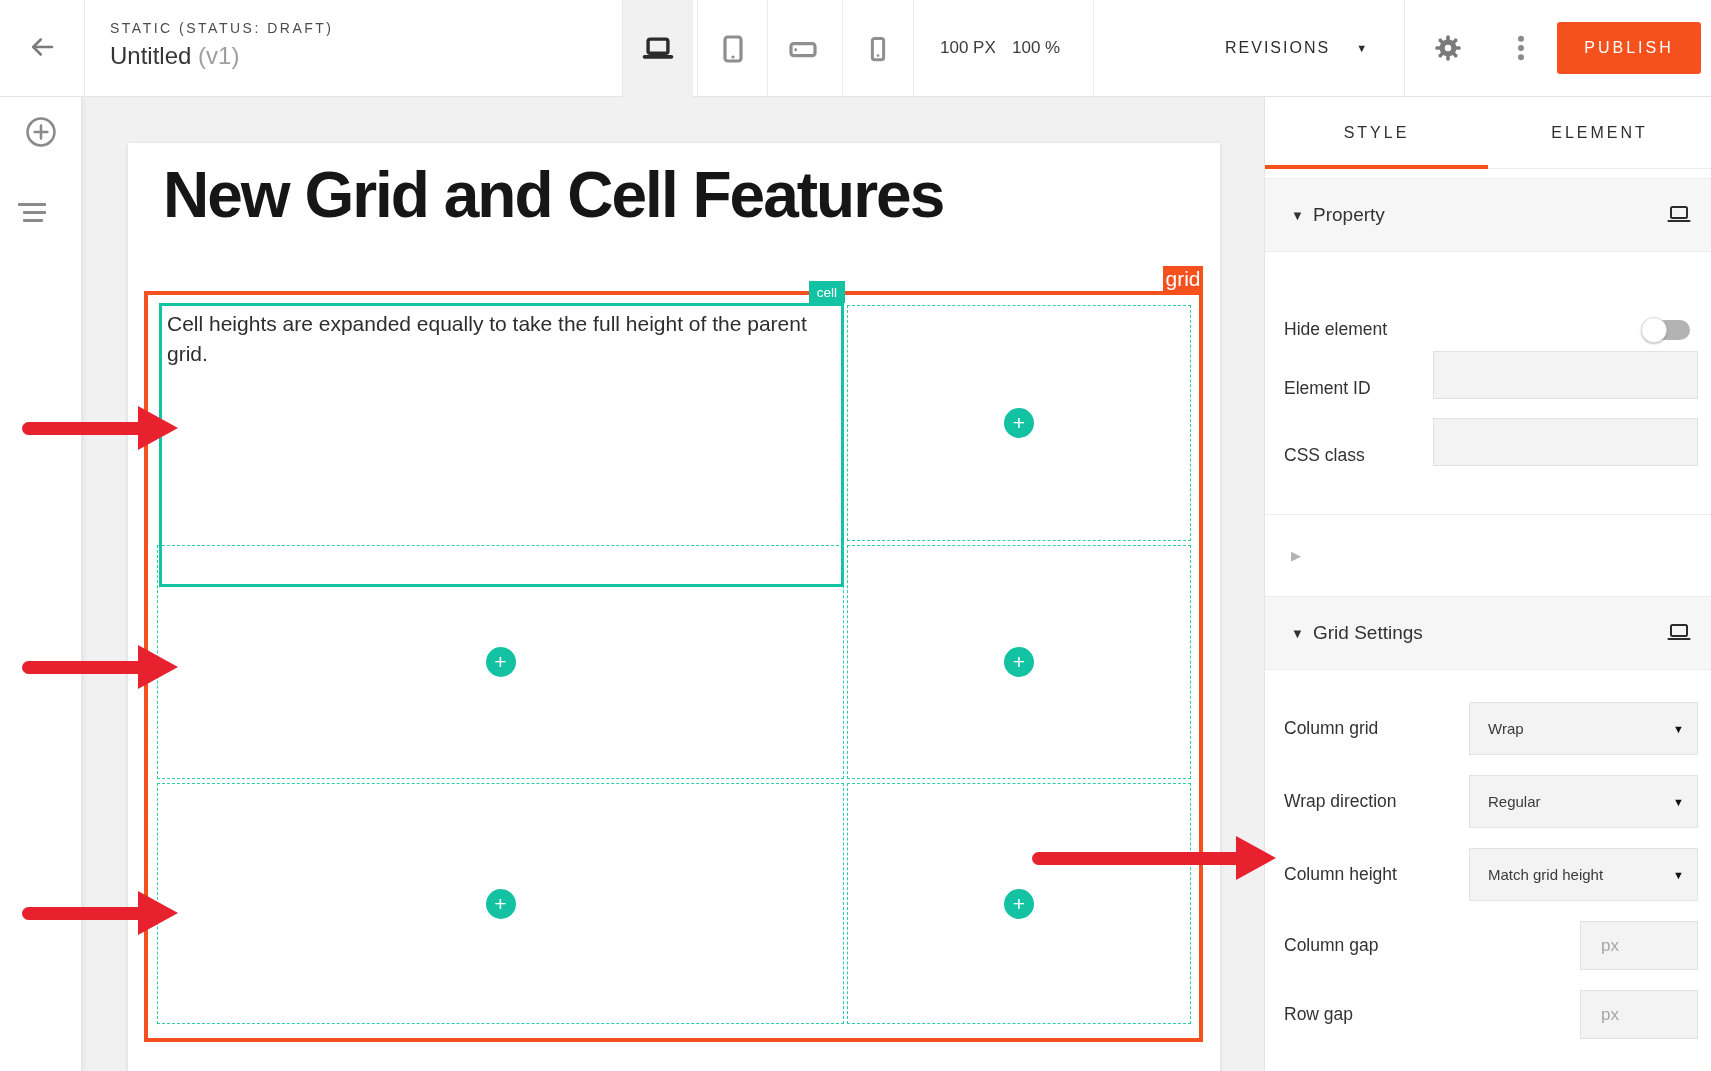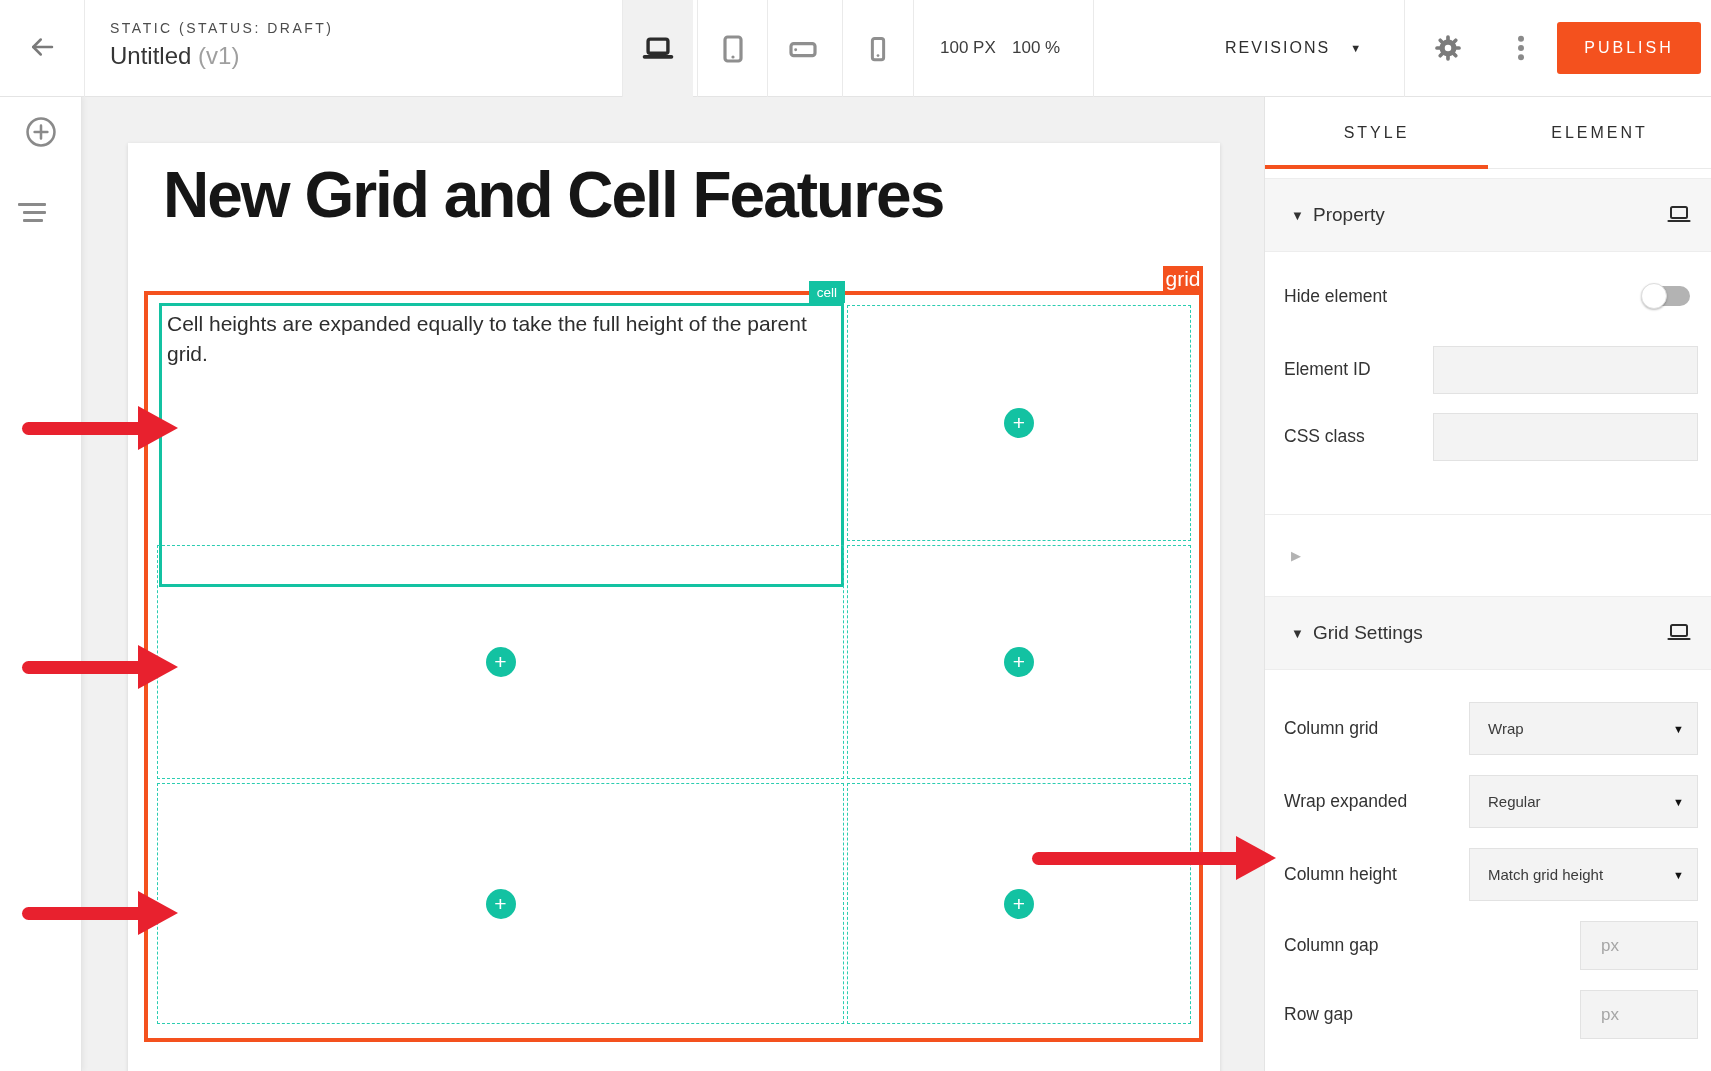--- a/index.html
+++ b/index.html
@@ -14,21 +14,21 @@
     background:transparent; cursor:pointer; color:#7a7a7a; }
   .doc-info { position:absolute; left:110px; top:20px; }
   .doc-status { font-size:14px; letter-spacing:2.5px; color:#4c4c4c; margin-bottom:6px; }
   .doc-title { font-size:24px; color:#353535; }
   .doc-title .ver { color:#9f9f9f; }
   .device-tile { position:absolute; top:0; height:97px; width:70px; border:none; background:transparent;
     cursor:pointer; display:flex; align-items:center; justify-content:center; }
   .device-tile.active { background:#f1f1f1; }
   .zoom-info { position:absolute; top:38px; font-size:17px; color:#3d3d3d; }
   .revisions-btn { position:absolute; left:1225px; top:30px; height:36px; border:none; background:transparent;
-    cursor:pointer; font-size:16px; letter-spacing:2px; color:#2e2e2e; display:flex; align-items:center; gap:20px;
+    cursor:pointer; font-size:16px; letter-spacing:2px; color:#2e2e2e; display:flex; align-items:center; gap:26px;
     font-family:inherit; }
   .revisions-btn .caret { font-size:11px; color:#2e2e2e; }
   .icon-btn { position:absolute; top:30px; width:38px; height:38px; border:none; background:transparent; cursor:pointer; }
   .publish-btn { position:absolute; left:1557px; top:22px; width:144px; height:52px; border:none; border-radius:3px;
     background:#F4511E; color:#fff; font-size:16px; letter-spacing:3px; cursor:pointer; font-family:inherit; }
 
   
   .left-toolbar { position:absolute; left:0; top:97px; width:82px; height:974px; background:#fff;
     border-right:1px solid #e5e5e5; box-shadow:2px 0 5px rgba(0,0,0,.05); z-index:20; }
   .lt-btn { position:absolute; left:18px; width:46px; height:46px; border:none; background:transparent; cursor:pointer; }
@@ -74,21 +74,21 @@
   .section-head { height:74px; margin-top:0; display:flex; align-items:center; padding:0 18px 0 26px;
     background:#f6f6f6; border-top:1px solid #ededed; border-bottom:1px solid #ededed; cursor:pointer; }
   .section-head.first { margin-top:9px; }
   .section-head .caret { font-size:13px; color:#333; width:22px; }
   .section-head .s-title { font-size:19px; color:#333; flex:1; }
   .section-head .mini-laptop { margin-right:2px; }
   .section-head.collapsed { background:#fff; border-bottom:none; height:82px; }
   .section-head.collapsed .caret { color:#b3b3b3; }
   .section-head.collapsed .s-title { color:#a3a3a3; }
   .prop-body { padding:0 13px 0 19px; }
-  .p-row { display:flex; align-items:center; }
+  .p-row { display:flex; align-items:flex-end; }
   .p-row .lbl { font-size:17.5px; color:#333; flex:1; }
   .row-hide { height:88px; }
   .row-input { height:59px; }
   .row-input + .row-input { margin-top:8px; }
   .txt-input { width:265px; height:48px; background:#f3f3f3; border:1px solid #e2e2e2; font-size:16px;
     padding:0 12px; color:#333; font-family:inherit; }
   .spacer { height:48px; }
   .toggle { position:relative; width:46px; height:20px; background:#b3b3b3; border-radius:10px;
     border:none; cursor:pointer; margin-right:8px; }
   .toggle .knob { position:absolute; left:-3px; top:-3px; width:26px; height:26px; border-radius:50%;
@@ -292,21 +292,21 @@
 
   <div class="settings-body">
     <div class="s-row">
       <span class="lbl">Column grid</span>
       <div class="select">
         <span class="val">Wrap</span>
         <span class="s-caret">▼</span>
       </div>
     </div>
     <div class="s-row">
-      <span class="lbl">Wrap expanded</span>
+      <span class="lbl">Wrap direction</span>
       <div class="select">
         <span class="val">Regular</span>
         <span class="s-caret">▼</span>
       </div>
     </div>
     <div class="s-row">
       <span class="lbl">Column height</span>
       <div class="select">
         <span class="val">Match grid height</span>
         <span class="s-caret">▼</span>

